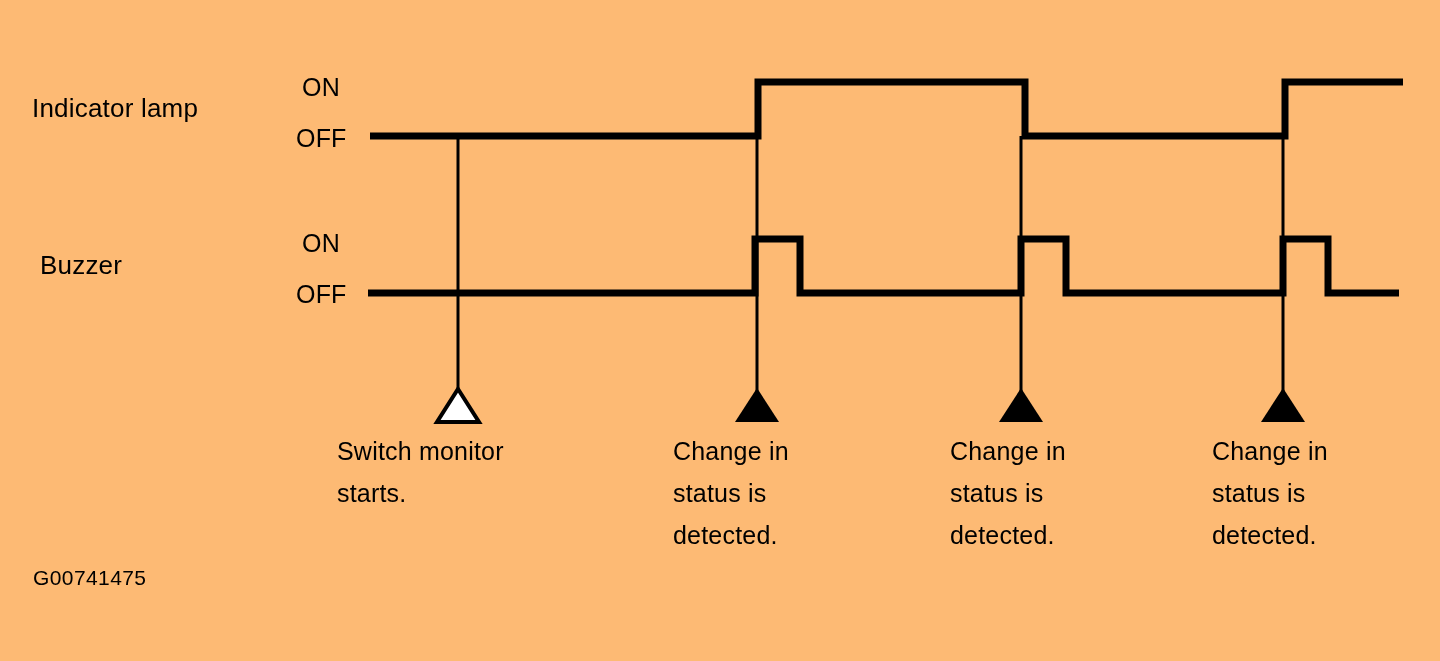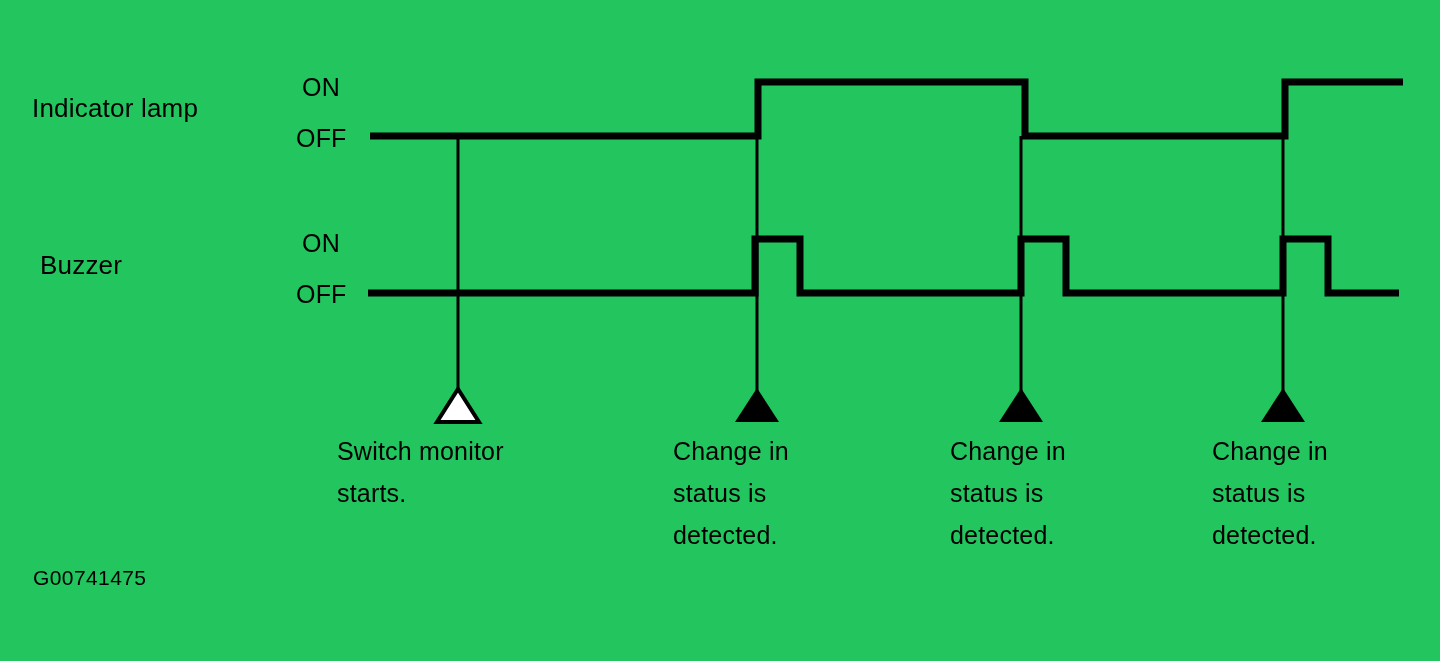--- a/index.html
+++ b/index.html
@@ -4,21 +4,21 @@
 <style>
   html, body {
     margin: 0;
     padding: 0;
     background: #ffffff;
   }
   #page {
     position: relative;
     width: 1440px;
     height: 661px;
-    background: #22c55e;
+    background: #fdba74;
     overflow: hidden;
     font-family: "Liberation Sans", sans-serif;
     color: #000000;
   }
   .diagram-svg {
     position: absolute;
     left: 0;
     top: 0;
     width: 1440px;
     height: 661px;

